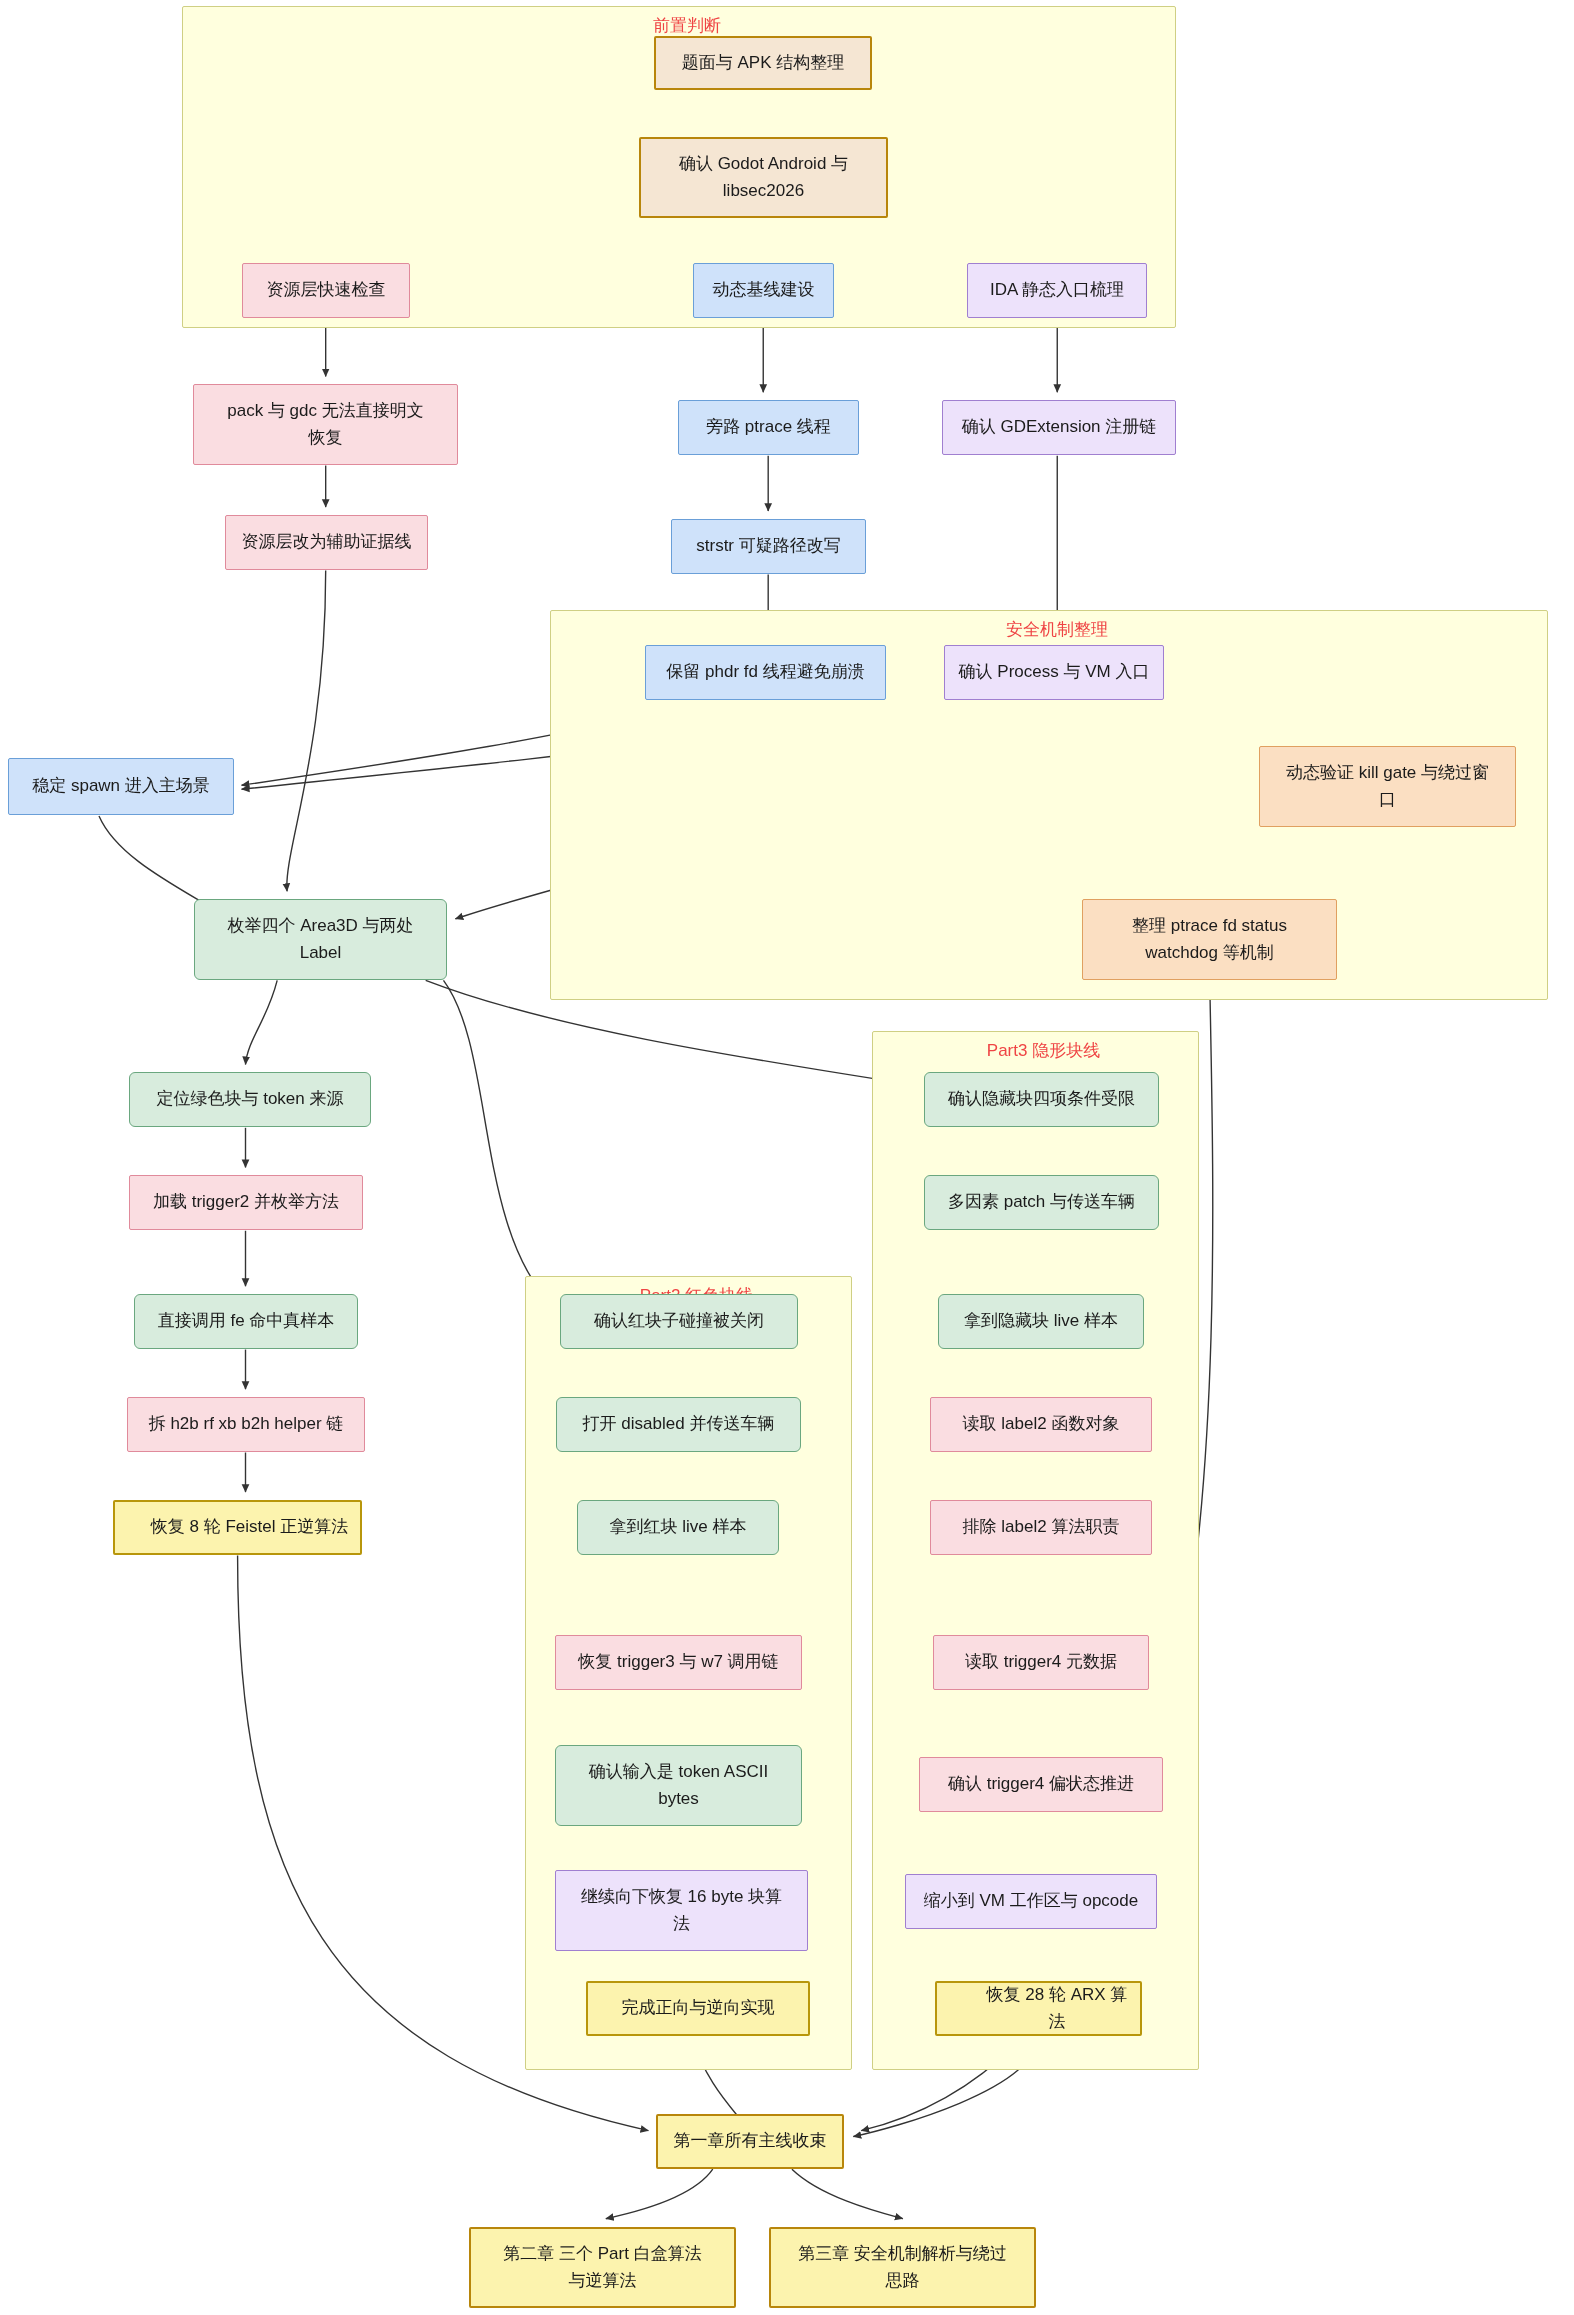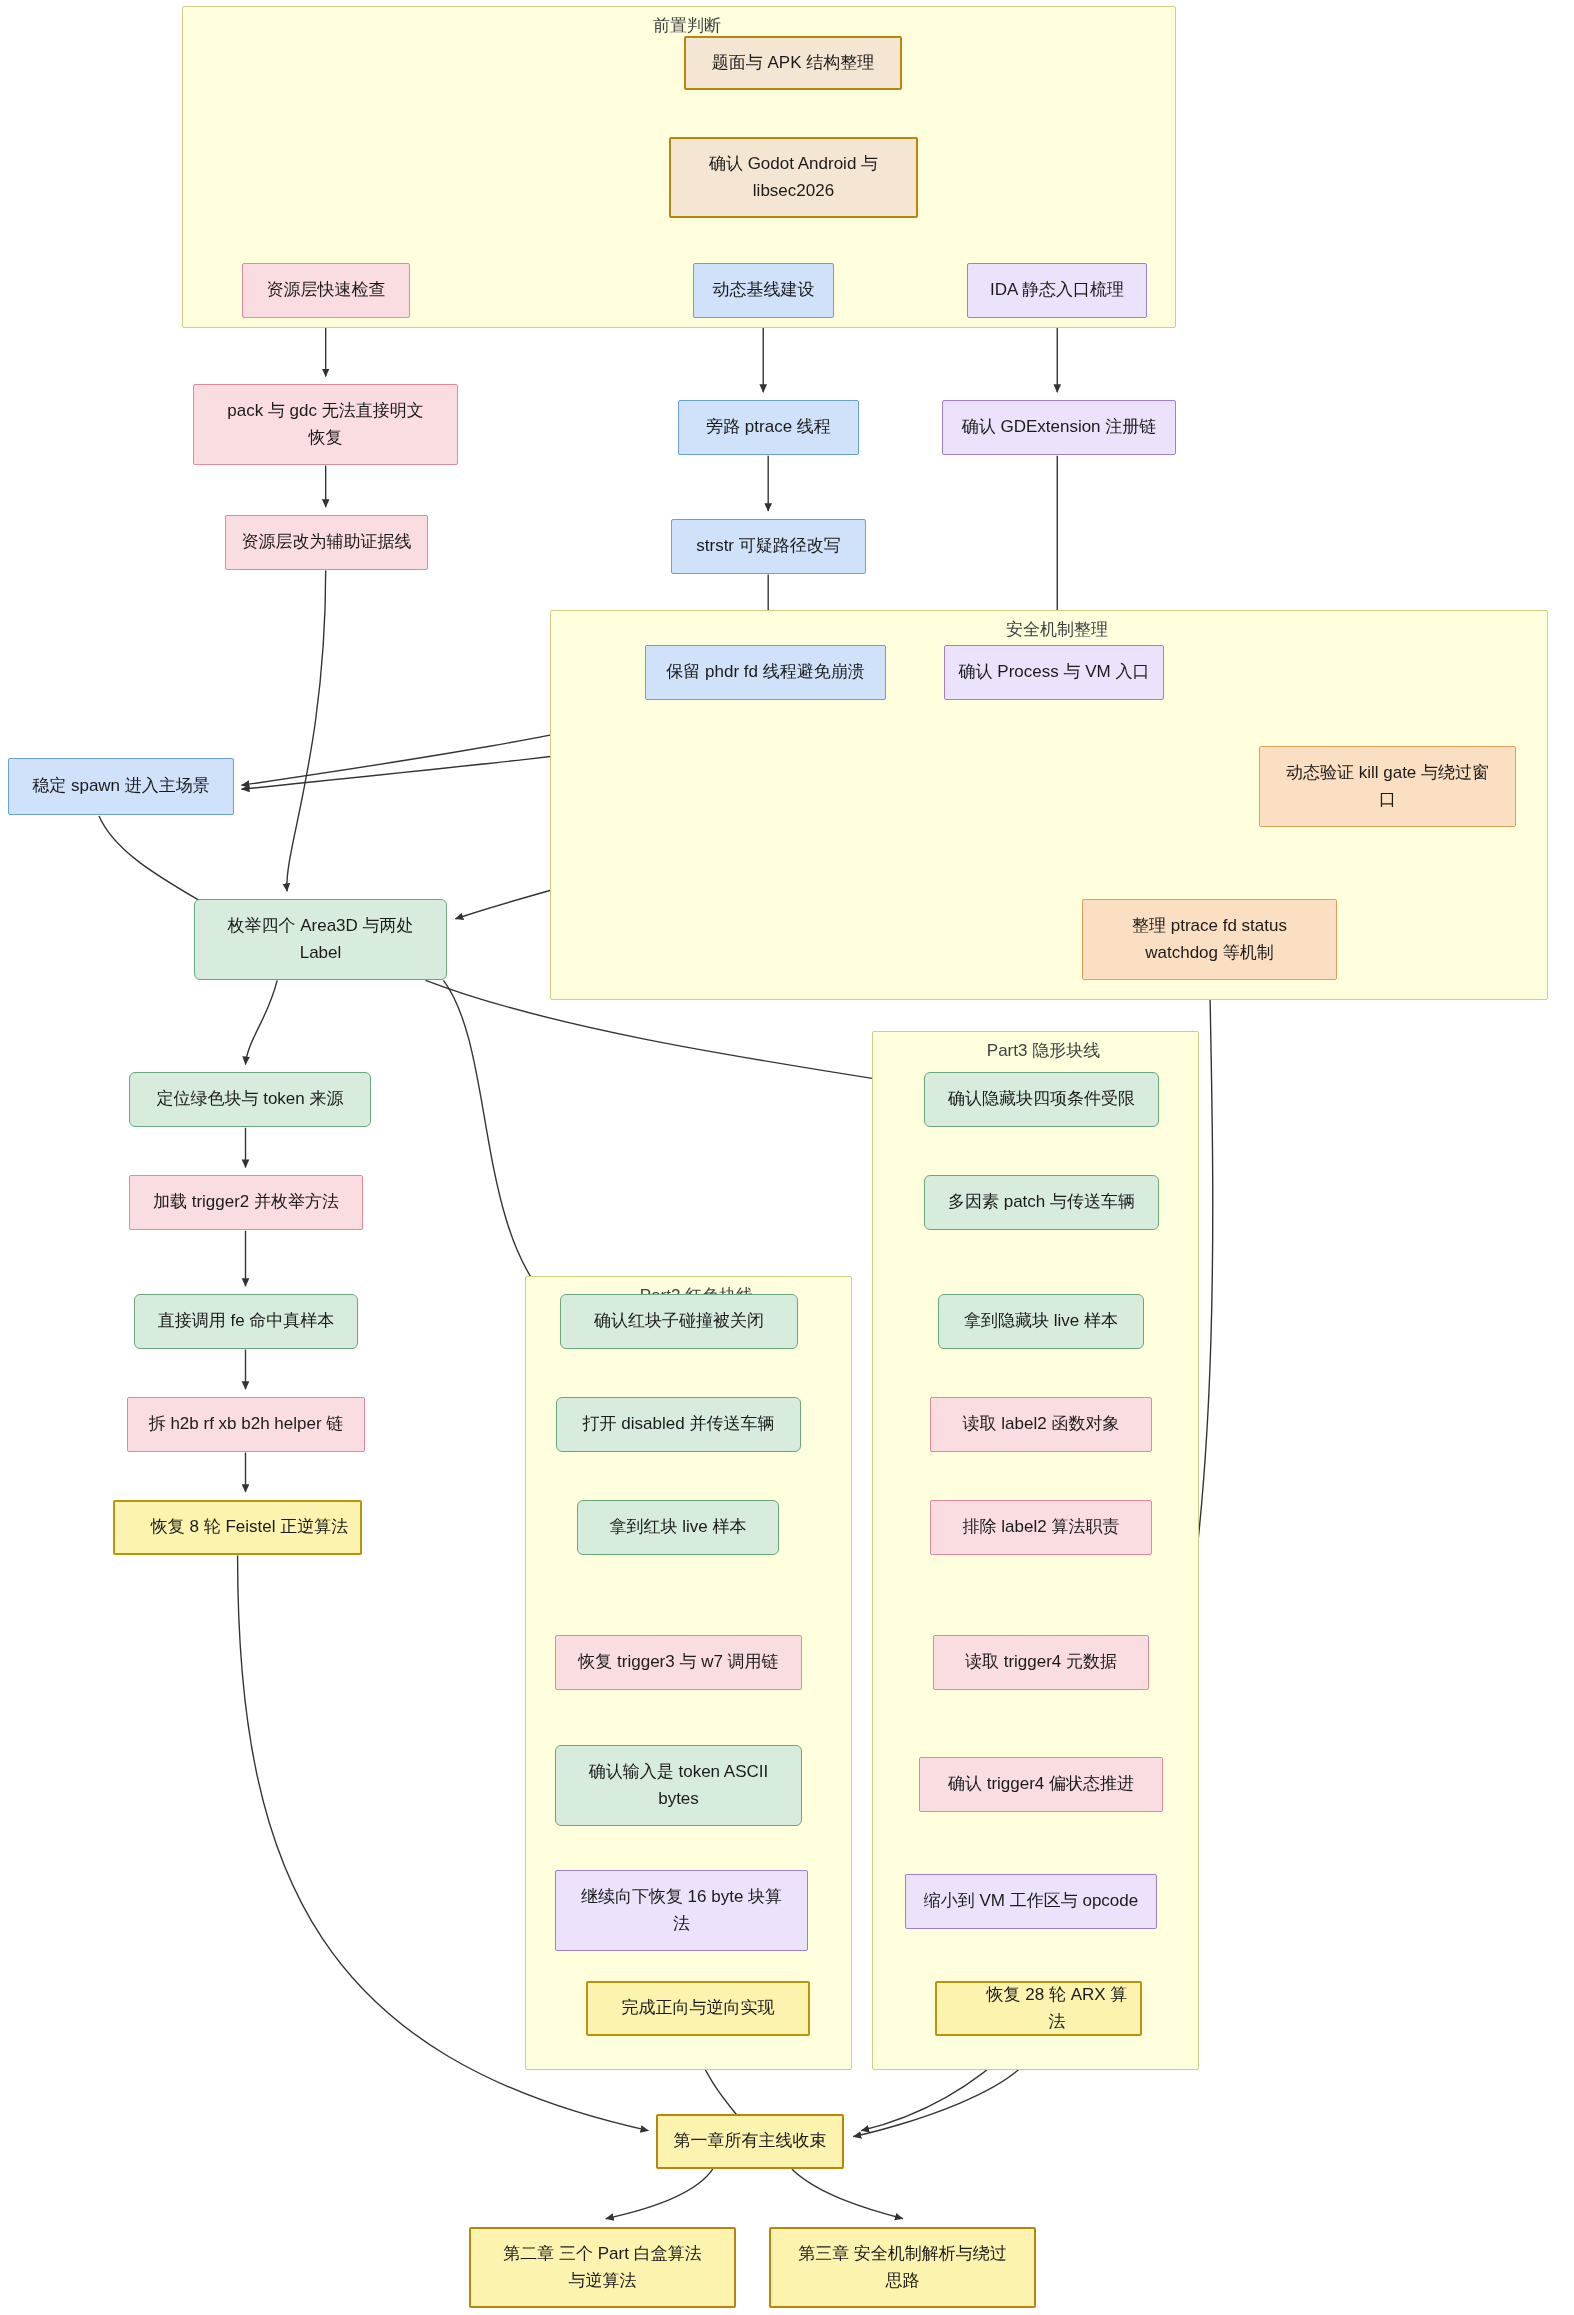--- a/index.html
+++ b/index.html
@@ -1,28 +1,28 @@
 <!DOCTYPE html>
 <html><head>
 <meta charset="utf-8">
 <style>
   html,body{margin:0;padding:0;background:#ffffff;}
   body{font-family:"Liberation Sans","DejaVu Sans",sans-serif;}
   #canvas{position:relative;width:1574px;height:2316px;background:#ffffff;overflow:hidden;}
   svg.edges{position:absolute;left:0;top:0;width:1574px;height:2316px;pointer-events:none;}
 
   .cluster{position:absolute;box-sizing:border-box;background:#ffffde;border:1px solid #cfcf84;border-radius:2px;}
-  .cluster-title{position:absolute;left:0;right:0;top:7px;text-align:center;font-size:17px;color:#404040;white-space:nowrap;padding-left:16px;}
+  .cluster-title{position:absolute;left:0;right:0;top:7px;text-align:center;font-size:17px;color:#ef4444;white-space:nowrap;padding-left:16px;}
 
   .node{position:absolute;box-sizing:border-box;display:flex;align-items:center;justify-content:center;
         text-align:center;font-size:17px;line-height:1.55;border-width:1px;border-style:solid;
         border-radius:2px;padding:4px 8px;color:#1b1b1b;}
 
   
-  .n-tan    {background:#f5e6d3;border-color:#b8860b;border-width:2px;margin-left:30px;}
+  .n-tan    {background:#f5e6d3;border-color:#b8860b;border-width:2px;}
   .n-pink   {background:#fadde1;border-color:#e08a9b;}
   .n-blue   {background:#cfe2fa;border-color:#6a9fd8;}
   .n-purple {background:#ede2fb;border-color:#a07fd0;}
   .n-orange {background:#fbdfc2;border-color:#e0a060;}
   .n-green  {background:#d8ecdd;border-color:#6aa77f;border-radius:6px;}
   .n-yellow {background:#fcf3ae;border-color:#b8960b;border-width:2px;}
   .n-gold   {background:#fcf3ae;border-color:#b8860b;border-width:2px;}
 </style>
 </head>
 <body>

